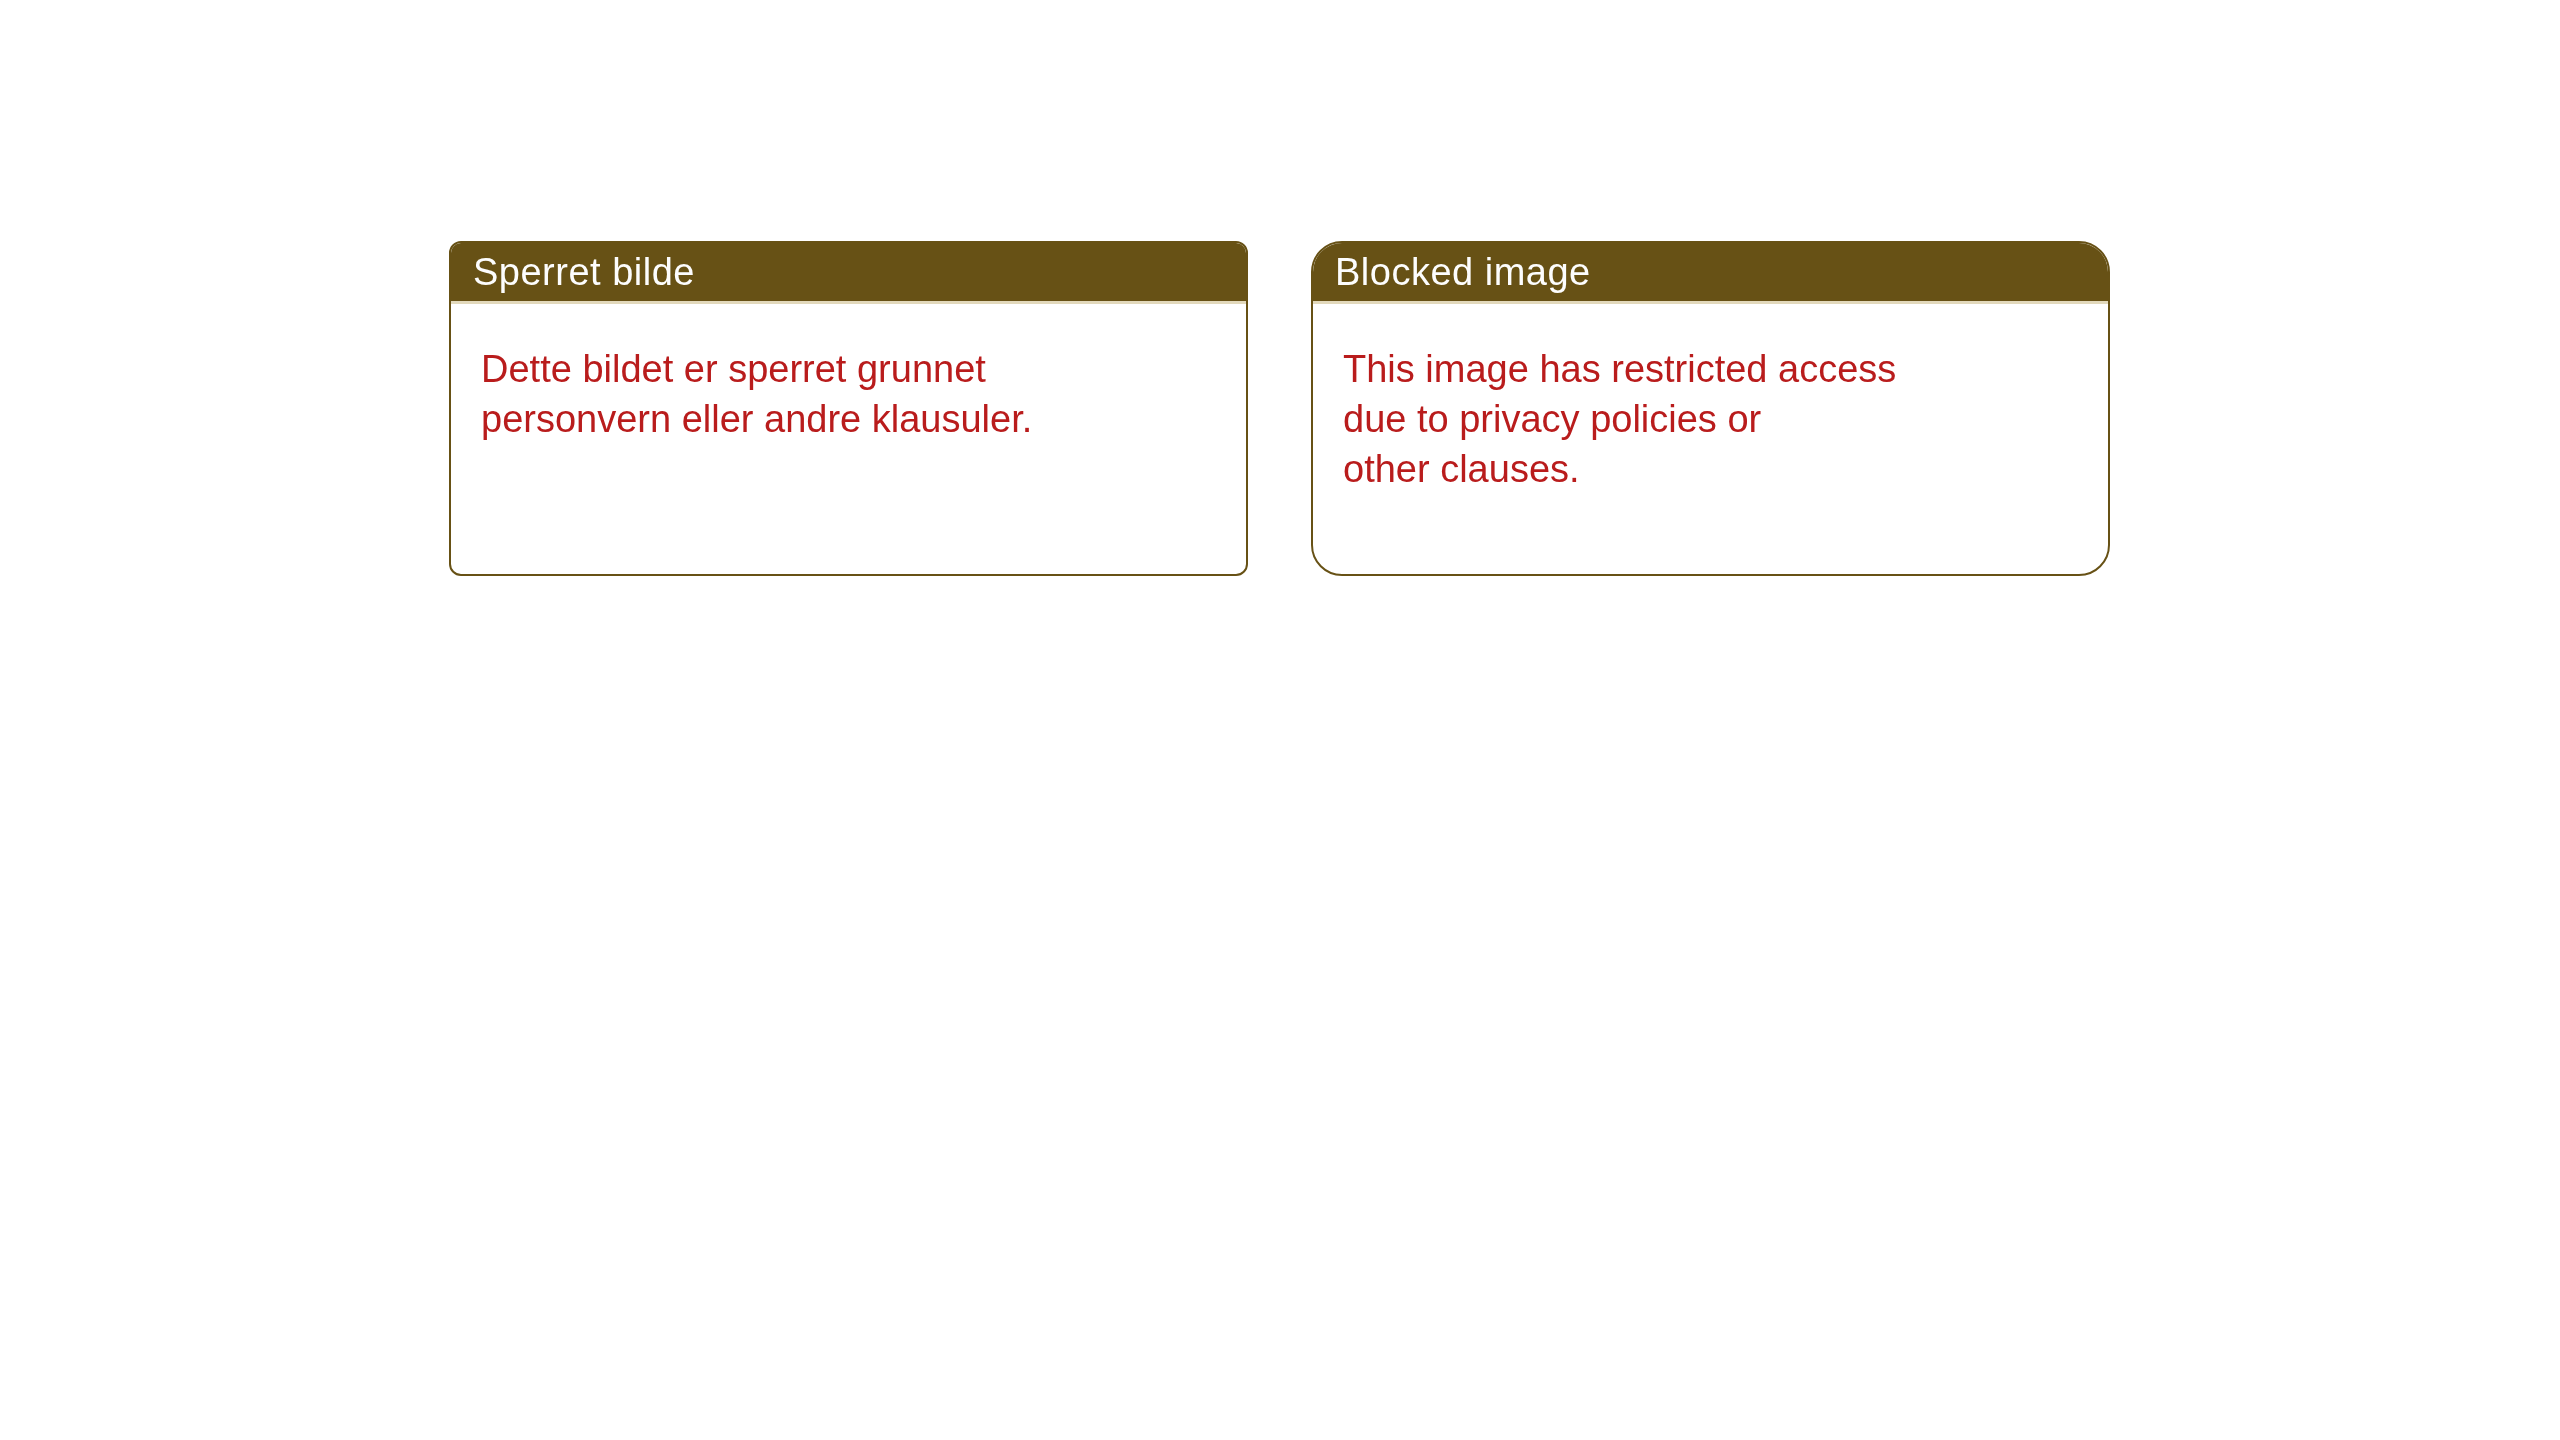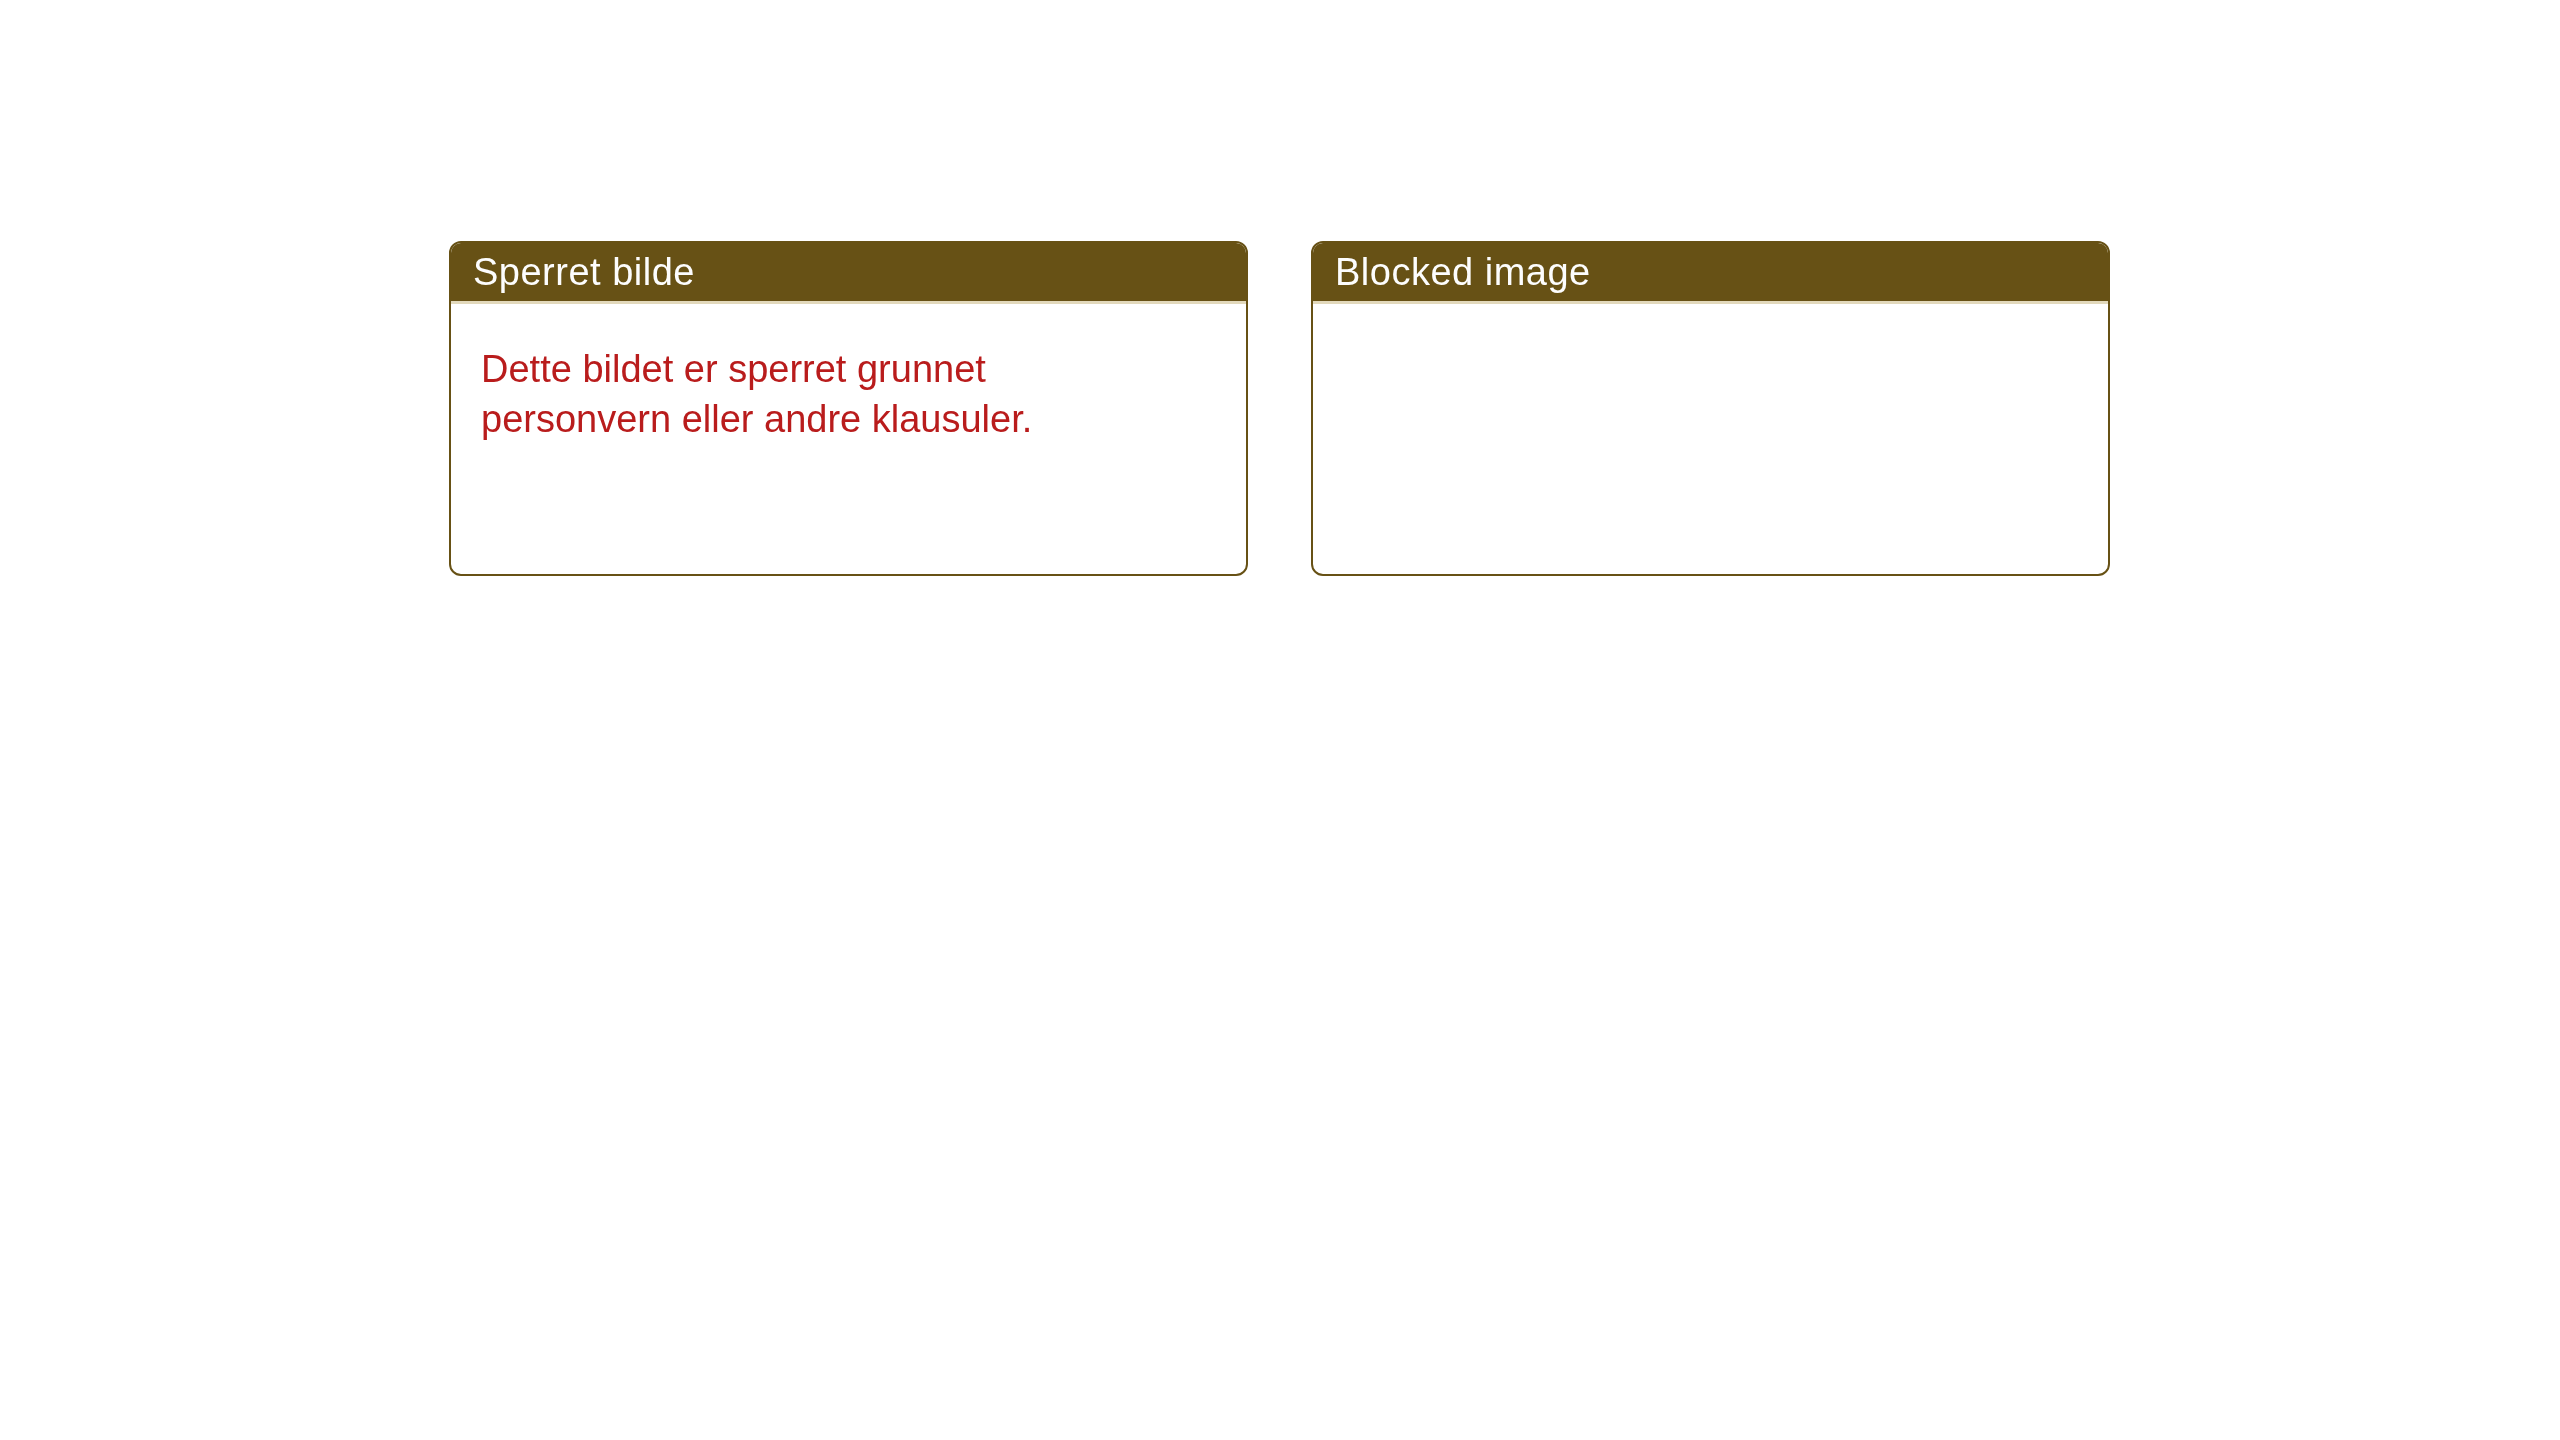--- a/index.html
+++ b/index.html
@@ -20,21 +20,21 @@
     top: 241px;
     width: 799px;
     height: 335px;
     box-sizing: border-box;
     background: #ffffff;
     border: 2px solid #675115;
     border-radius: 12px;
     overflow: hidden;
   }
   .card-norwegian { left: 449px; }
-  .card-english  { left: 1311px; }
+  .card-english  { left: 1311px; border-radius: 31px; }
   .card-header {
     height: 58px;
     background: #675115;
     border-bottom: 3px solid #e2d9bc;
     border-radius: 9px 9px 0 0;
     display: flex;
     align-items: center;
     padding: 0 22px;
   }
   .card-title {
@@ -67,15 +67,20 @@
     <div class="card-body">
       <p class="card-message">Dette bildet er sperret grunnet
 personvern eller andre klausuler.</p>
     </div>
   </section>
 
   <section class="card card-english">
     <header class="card-header">
       <span class="card-title">Blocked image</span>
     </header>
+    <div class="card-body">
+      <p class="card-message">This image has restricted access
+due to privacy policies or
+other clauses.</p>
+    </div>
   </section>
 
 </div>
 
 </body></html>

